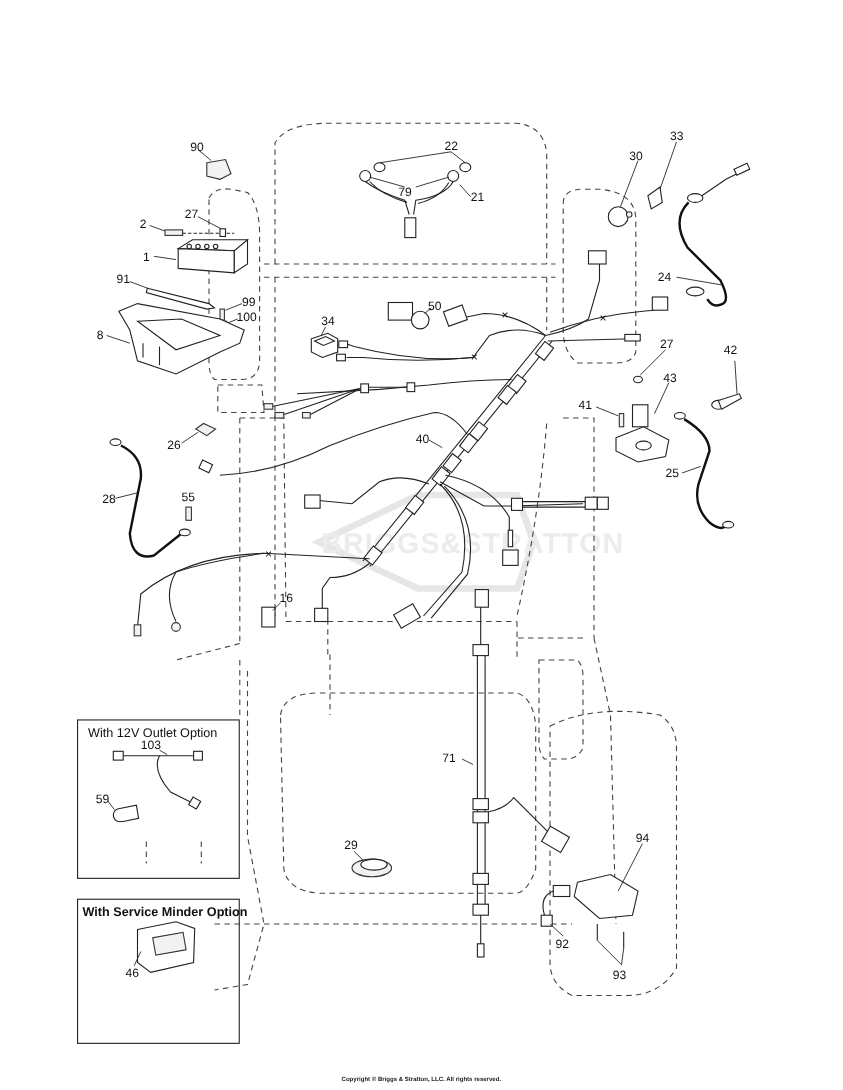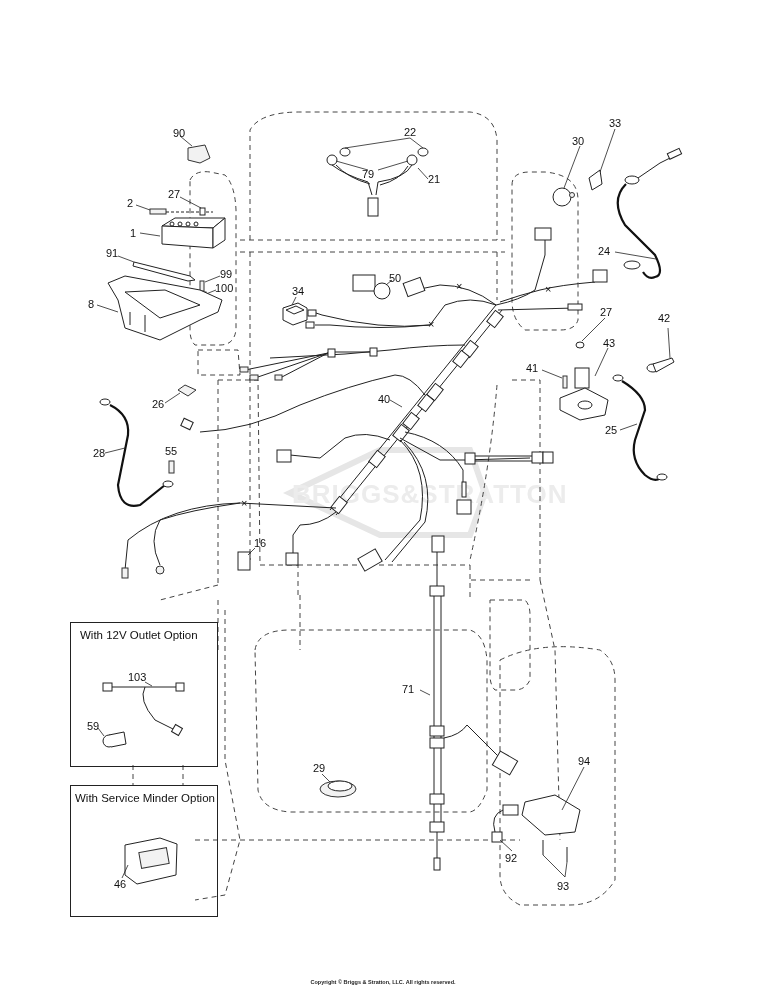--- a/index.html
+++ b/index.html
@@ -8,21 +8,21 @@
   #diagram { position: absolute; left: 0; top: 0; width: 766px; height: 991px; }
   .lbl { font-family: "Liberation Sans", sans-serif; font-size: 11px; fill: #111; }
   .dash { fill: none; stroke: #444; stroke-width: 1; stroke-dasharray: 5 4; }
   .wire { fill: none; stroke: #222; stroke-width: 1; }
   .cable { fill: none; stroke: #111; stroke-width: 2.2; }
   .part { fill: #fff; stroke: #222; stroke-width: 1; }
   .part-g { fill: #f2f2f2; stroke: #333; stroke-width: 1; }
   .leader { stroke: #222; stroke-width: 0.8; }
   .wm { fill: none; stroke: #e6e6e6; stroke-width: 6; }
   .wm-text { font-family: "Liberation Sans", sans-serif; font-weight: bold; font-size: 26px; fill: #ececec; letter-spacing: 1px; }
-  .option-box { position: absolute; border: 1.5px solid #222; background: transparent; }
+  .option-box { position: absolute; border: 1.5px solid #222; background: transparent; margin-top: 32px; }
   .option-title { position: absolute; font-size: 11.5px; color: #111; white-space: nowrap; }
   .copyright { position: absolute; left: 0; width: 766px; top: 979px; text-align: center;
                font-size: 5.5px; font-weight: bold; color: #222; }
 </style>
 </head>
 <body>
 
 <svg id="diagram" viewBox="0 0 766 991" xmlns="http://www.w3.org/2000/svg">
 
   <g>
@@ -335,17 +335,17 @@
     <path class="part" d="M125,845 L160,838 L177,844 L176,875 L137,884 L125,875 Z"></path>
     <rect class="part-g" x="140" y="850" width="28" height="16" transform="rotate(-10 154 858)"></rect>
     <line class="leader" x1="122" y1="878" x2="128" y2="865"></line>
     <text class="lbl" x="114" y="888">46</text>
   </g>
 </svg>
 
 <div class="option-box" style="left:70px; top:622px; width:146px; height:143px;">
   <span class="option-title" style="left:9px; top:6px;">With 12V Outlet Option</span>
 </div>
-<div class="option-box" style="left:70px; top:785px; width:146px; height:130px;">
+<div class="option-box" style="left:70px; top:785px; width:146px; height:130px;font-weight:bold;">
   <span class="option-title" style="left:4px; top:6px;">With Service Minder Option</span>
 </div>
 
 <div class="copyright">Copyright © Briggs &amp; Stratton, LLC. All rights reserved.</div>
 
 </body></html>

